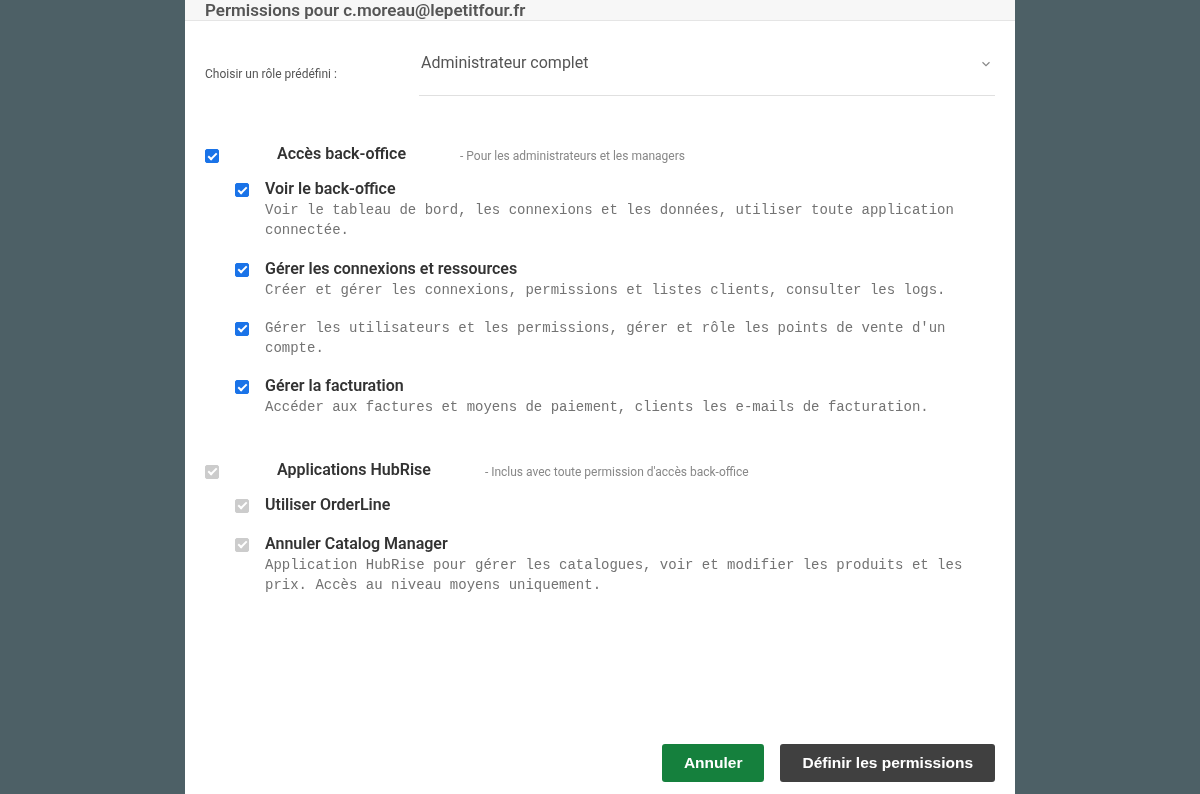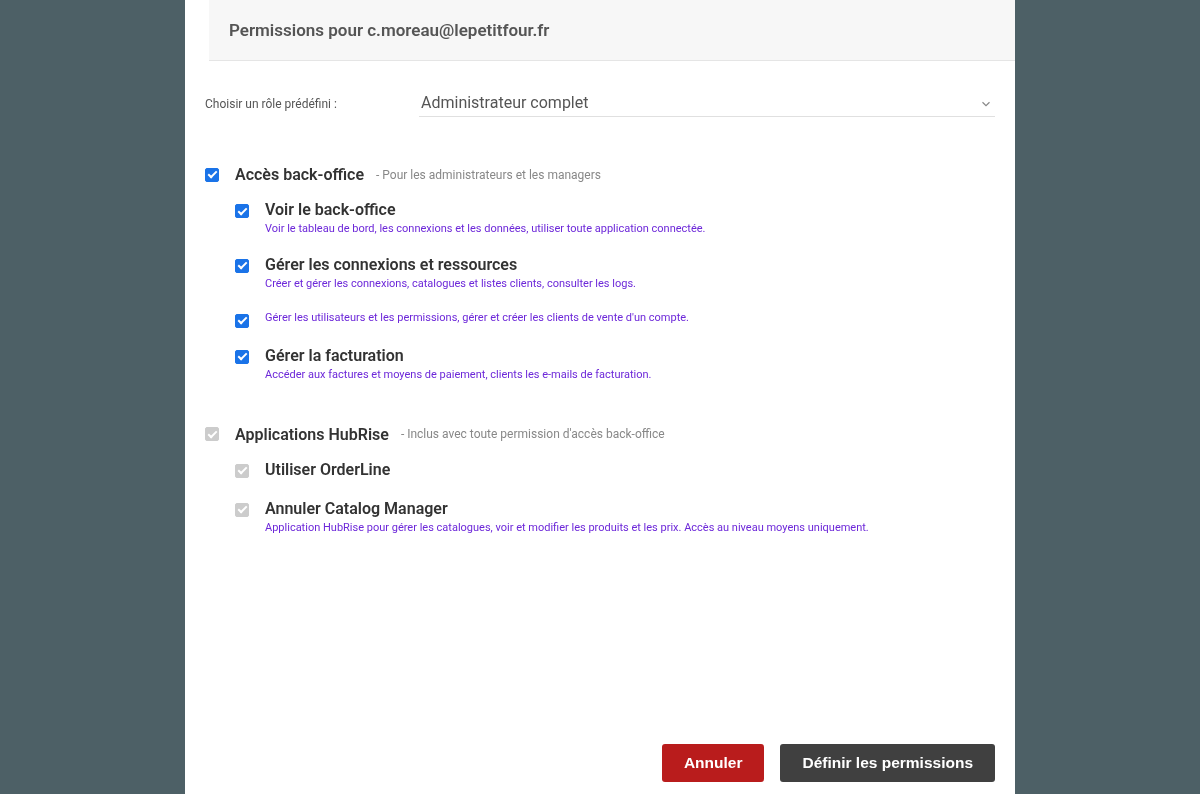--- a/index.html
+++ b/index.html
@@ -18,22 +18,21 @@
     }
     .modal {
       background: #fff;
       width: 830px;
       display: flex;
       flex-direction: column;
     }
     .modal-header {
       background: #f7f7f7;
       border-bottom: 1px solid #e5e5e5;
-      padding: 20px 20px;
-      margin-left: 24px;
+      padding: 0 20px;
     }
     .modal-title {
       color: #555;
       font-size: 17px;
       font-weight: 600;
     }
     .modal-body {
       padding: 30px 20px 20px 20px;
       flex: 1;
     }
@@ -45,21 +44,21 @@
     .role-label {
       color: #555;
       font-size: 12px;
       flex: 0 0 214px;
     }
     .role-select {
       flex: 1;
       display: flex;
       align-items: center;
       justify-content: space-between;
-      padding: 2px 2px 4px 2px;
+      padding: 2px 2px 23px 2px;
       border-bottom: 1px solid #e0e0e0;
       cursor: pointer;
     }
     .role-value {
       color: #555;
       font-size: 16px;
     }
     .chevron {
       width: 14px;
       height: 14px;
@@ -69,22 +68,23 @@
       height: 14px;
       stroke: #888;
       stroke-width: 2;
       fill: none;
     }
     .section {
       margin-bottom: 42px;
     }
     .section-header {
       display: flex;
-      align-items: center;
+      align-items: flex-end;
       margin-bottom: 16px;
+      gap: 42px;
     }
     .checkbox {
       appearance: none;
       -webkit-appearance: none;
       width: 14px;
       height: 14px;
       border: 1px solid #1a73e8;
       border-radius: 2px;
       cursor: pointer;
       position: relative;
@@ -140,40 +140,41 @@
     .perm-content {
       margin-left: 16px;
     }
     .perm-title {
       color: #333;
       font-size: 16px;
       font-weight: 600;
       margin-bottom: 2px;
     }
     .perm-desc {
-      color: #6d28d9;
-      font-size: 11px;
+      color: #737373;
+      font-size: 14px;
       line-height: 1.45;
+      font-family: Liberation Mono, monospace;
     }
     .modal-footer {
       display: flex;
       justify-content: flex-end;
       gap: 16px;
       padding: 12px 20px 12px 20px;
     }
     .btn {
       padding: 10px 22px;
       border: none;
       border-radius: 3px;
       font-size: 15.5px;
       font-weight: 600;
       cursor: pointer;
     }
     .btn-cancel {
-      background: #b91c1c;
+      background: #15803d;
       color: #fff;
     }
     .btn-primary {
       background: #404040;
       color: #fff;
     }
   </style>
 </head>
 <body>
 
@@ -209,27 +210,27 @@
               <input type="checkbox" class="checkbox perm-check" checked="" style="">
               <div class="perm-content">
                 <div class="perm-title">Voir le back-office</div>
                 <div class="perm-desc">Voir le tableau de bord, les connexions et les données, utiliser toute application connectée.</div>
               </div>
             </div>
             <div class="perm-item">
               <input type="checkbox" class="checkbox perm-check" checked="" style="">
               <div class="perm-content">
                 <div class="perm-title">Gérer les connexions et ressources</div>
-                <div class="perm-desc">Créer et gérer les connexions, catalogues et listes clients, consulter les logs.</div>
-              </div>
-            </div>
-            <div class="perm-item">
-              <input type="checkbox" class="checkbox perm-check" checked="" style="">
-              <div class="perm-content">
-                <div class="perm-desc">Gérer les utilisateurs et les permissions, gérer et créer les clients de vente d'un compte.</div>
+                <div class="perm-desc">Créer et gérer les connexions, permissions et listes clients, consulter les logs.</div>
+              </div>
+            </div>
+            <div class="perm-item">
+              <input type="checkbox" class="checkbox perm-check" checked="" style="">
+              <div class="perm-content">
+                <div class="perm-desc">Gérer les utilisateurs et les permissions, gérer et rôle les points de vente d'un compte.</div>
               </div>
             </div>
             <div class="perm-item">
               <input type="checkbox" class="checkbox perm-check" checked="" style="">
               <div class="perm-content">
                 <div class="perm-title">Gérer la facturation</div>
                 <div class="perm-desc">Accéder aux factures et moyens de paiement, clients les e-mails de facturation.</div>
               </div>
             </div>
           </div>

